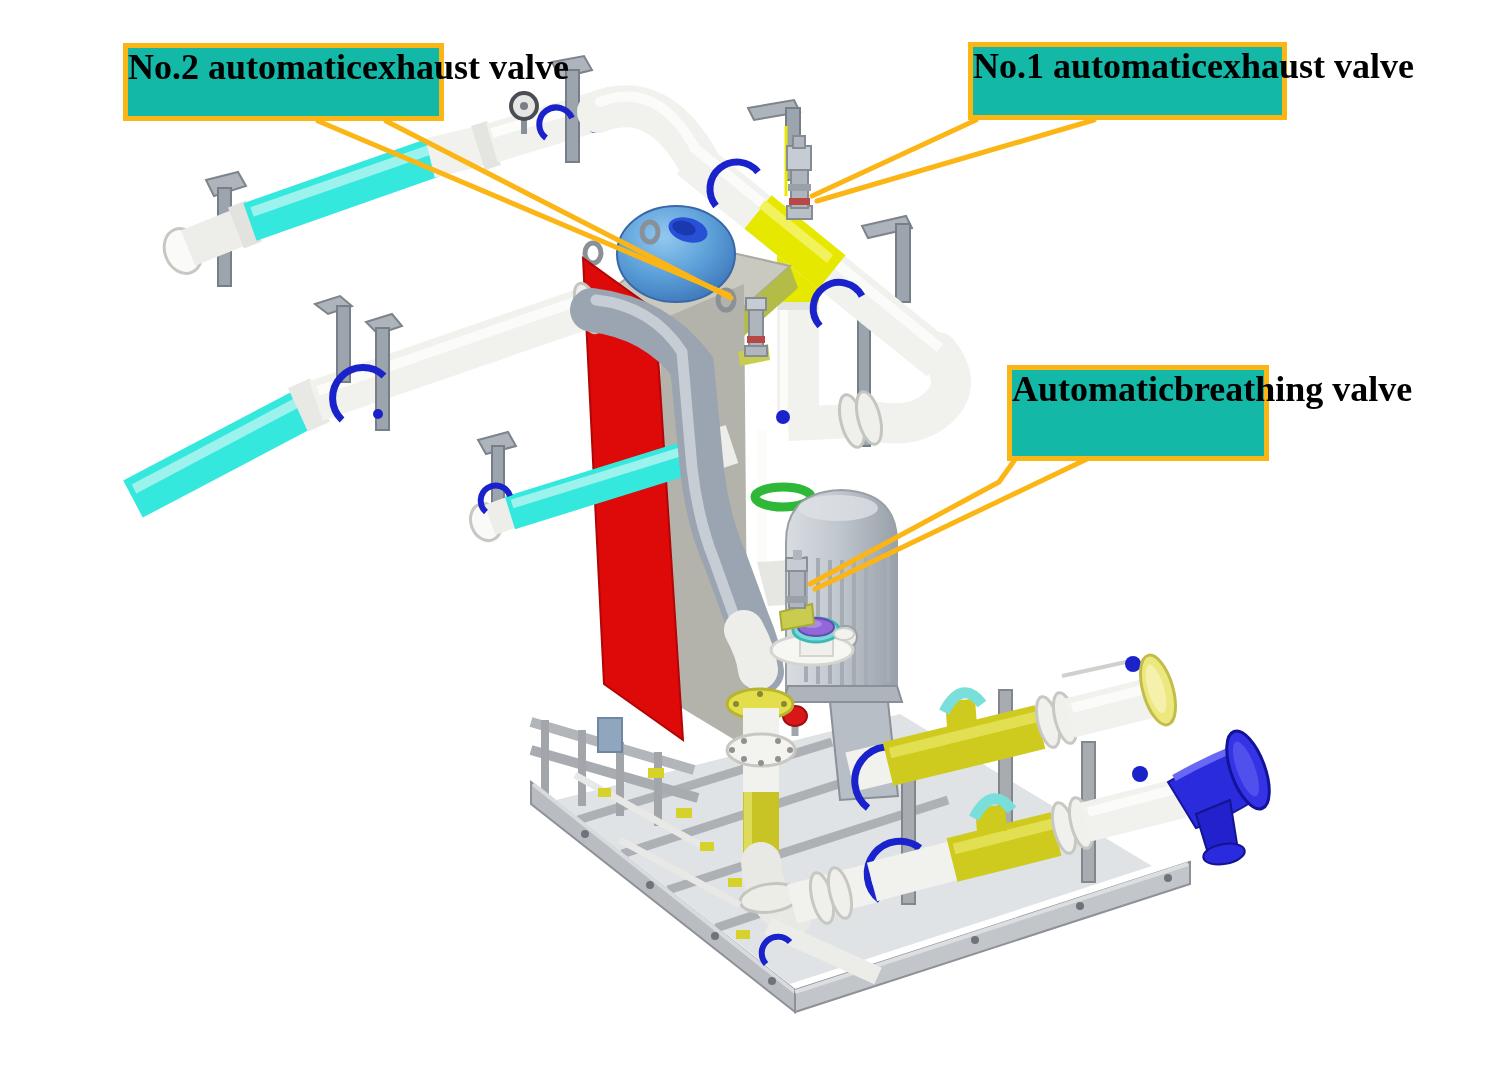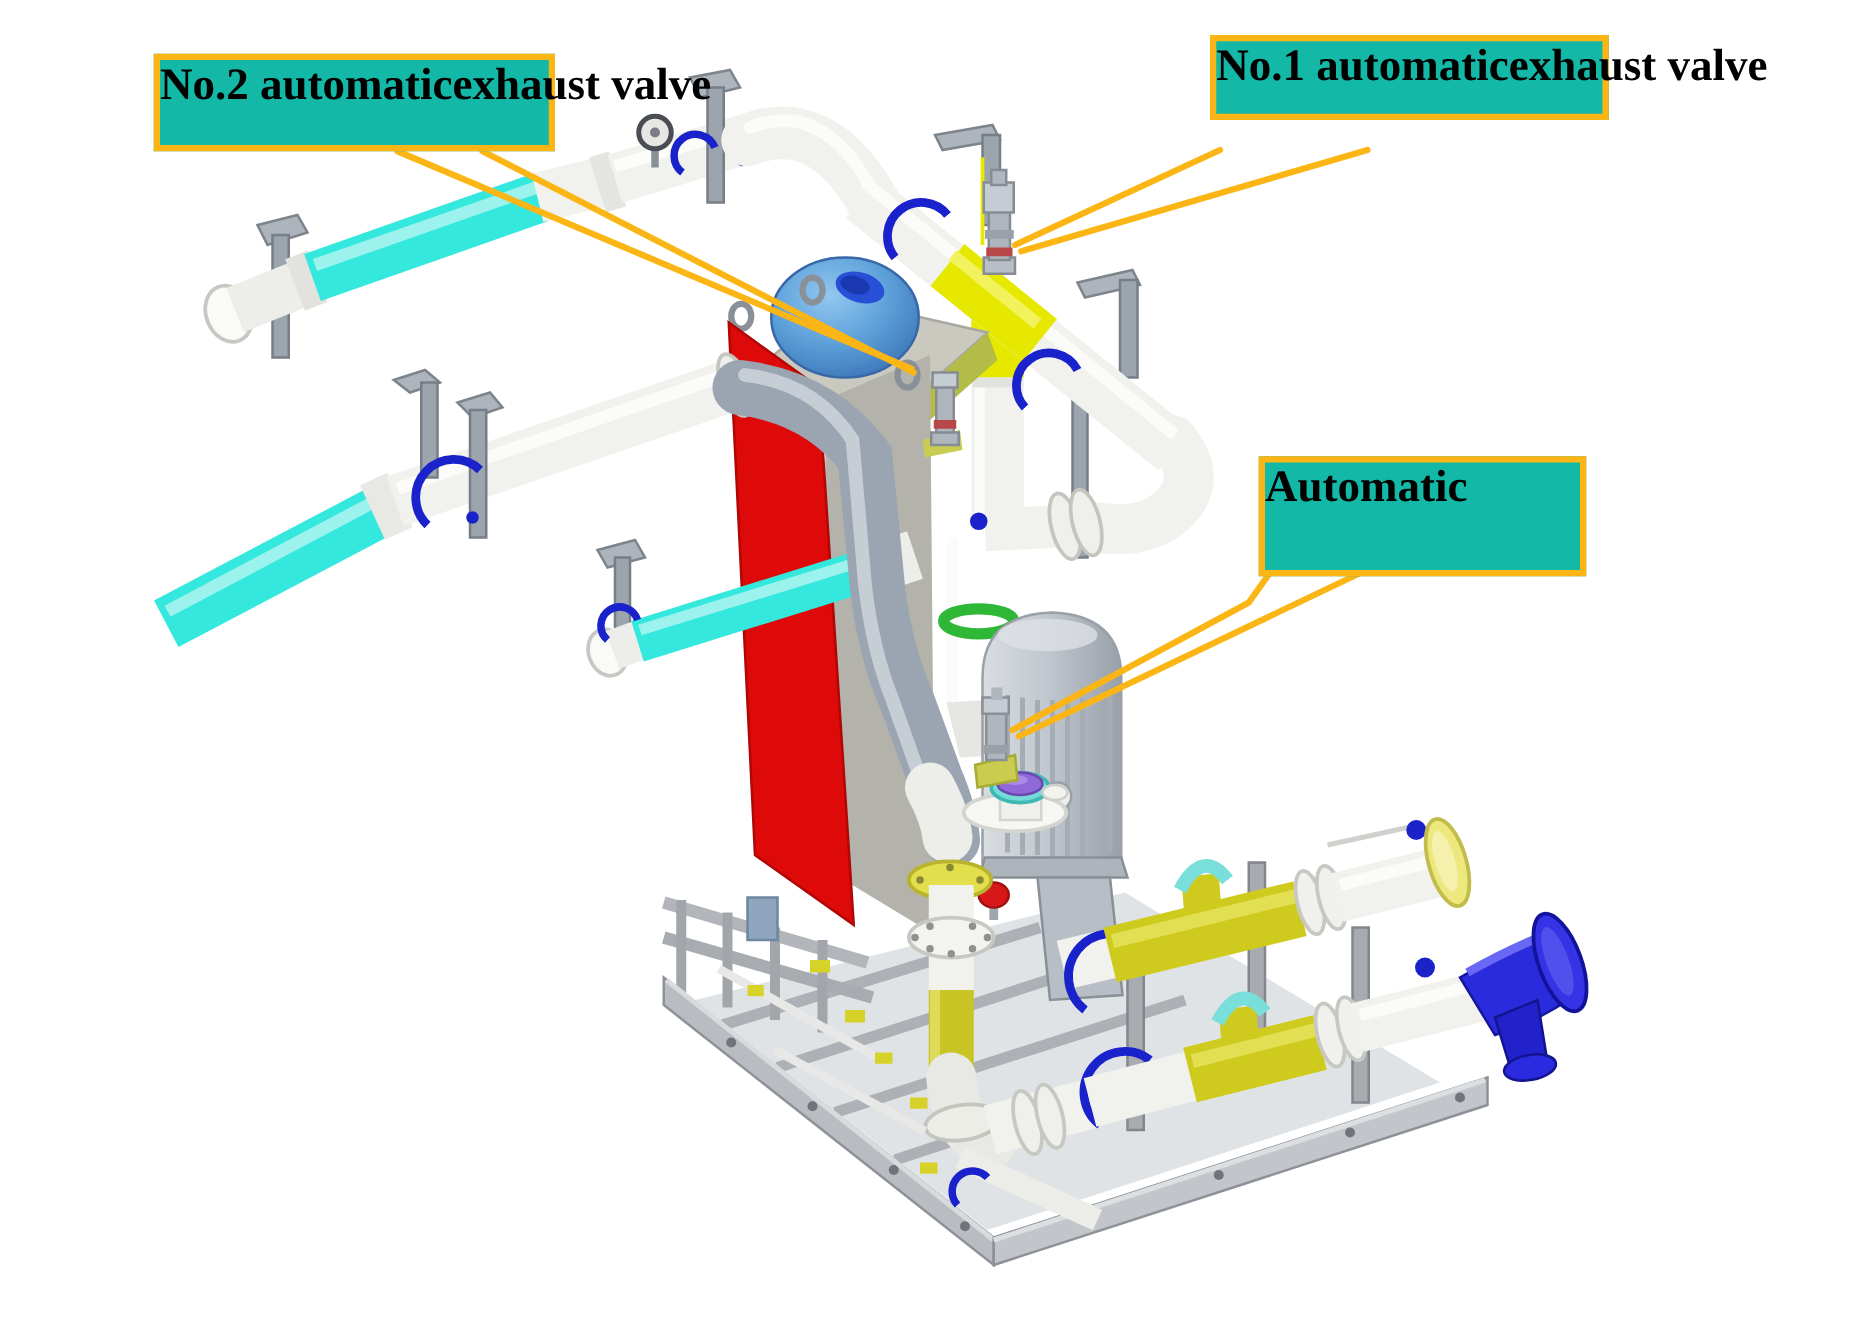--- a/index.html
+++ b/index.html
@@ -336,22 +336,23 @@
     <polyline points="1024,447 999,482 810,584"></polyline>
     <line x1="1110" y1="448" x2="815" y2="589"></line>
   </g>
 </svg>
 
 <div class="callout" style="left:123px;top:43px;width:321px;height:78px;">
   <span>No.2 automatic</span>
   <span>exhaust valve</span>
 </div>
 
-<div class="callout" style="left:968px;top:28px;width:319px;height:68px;">
+<div class="callout" style="left:968px;top:42px;width:319px;height:78px;">
   <span>No.1 automatic</span>
   <span>exhaust valve</span>
 </div>
 
 <div class="callout" style="left:1007px;top:365px;width:262px;height:96px;">
   <span>Automatic</span>
+  <span>breathing valve</span>
 </div>
 
 </div>
 
 </body></html>

